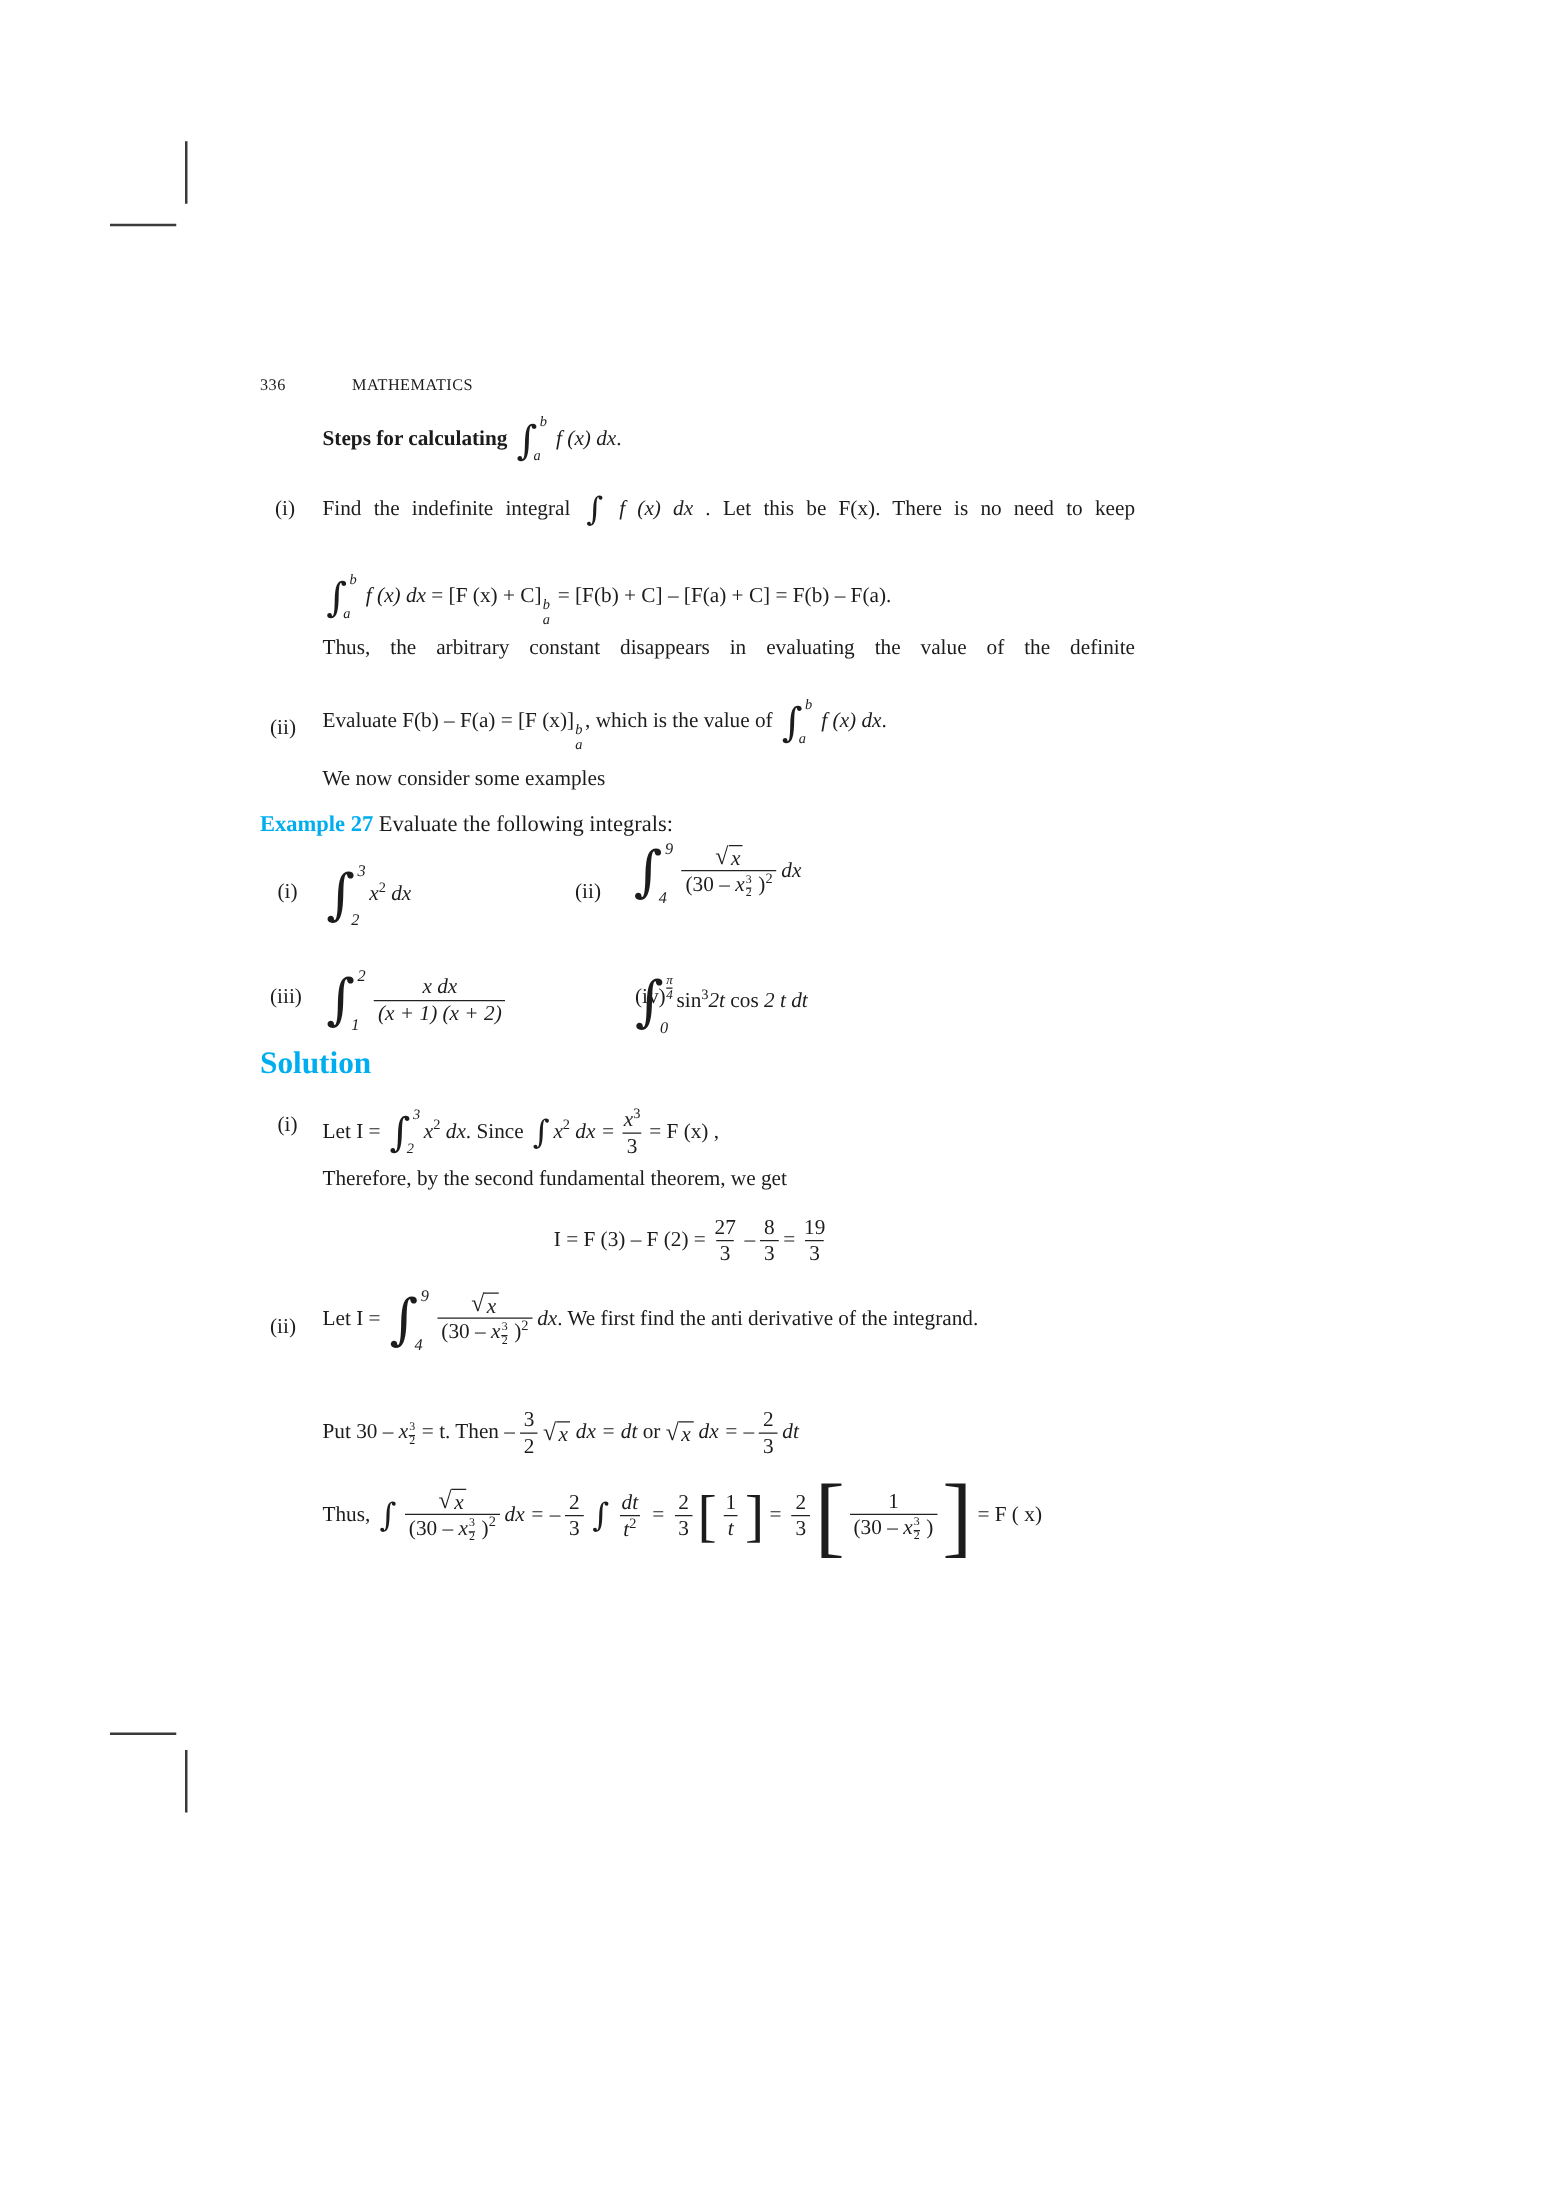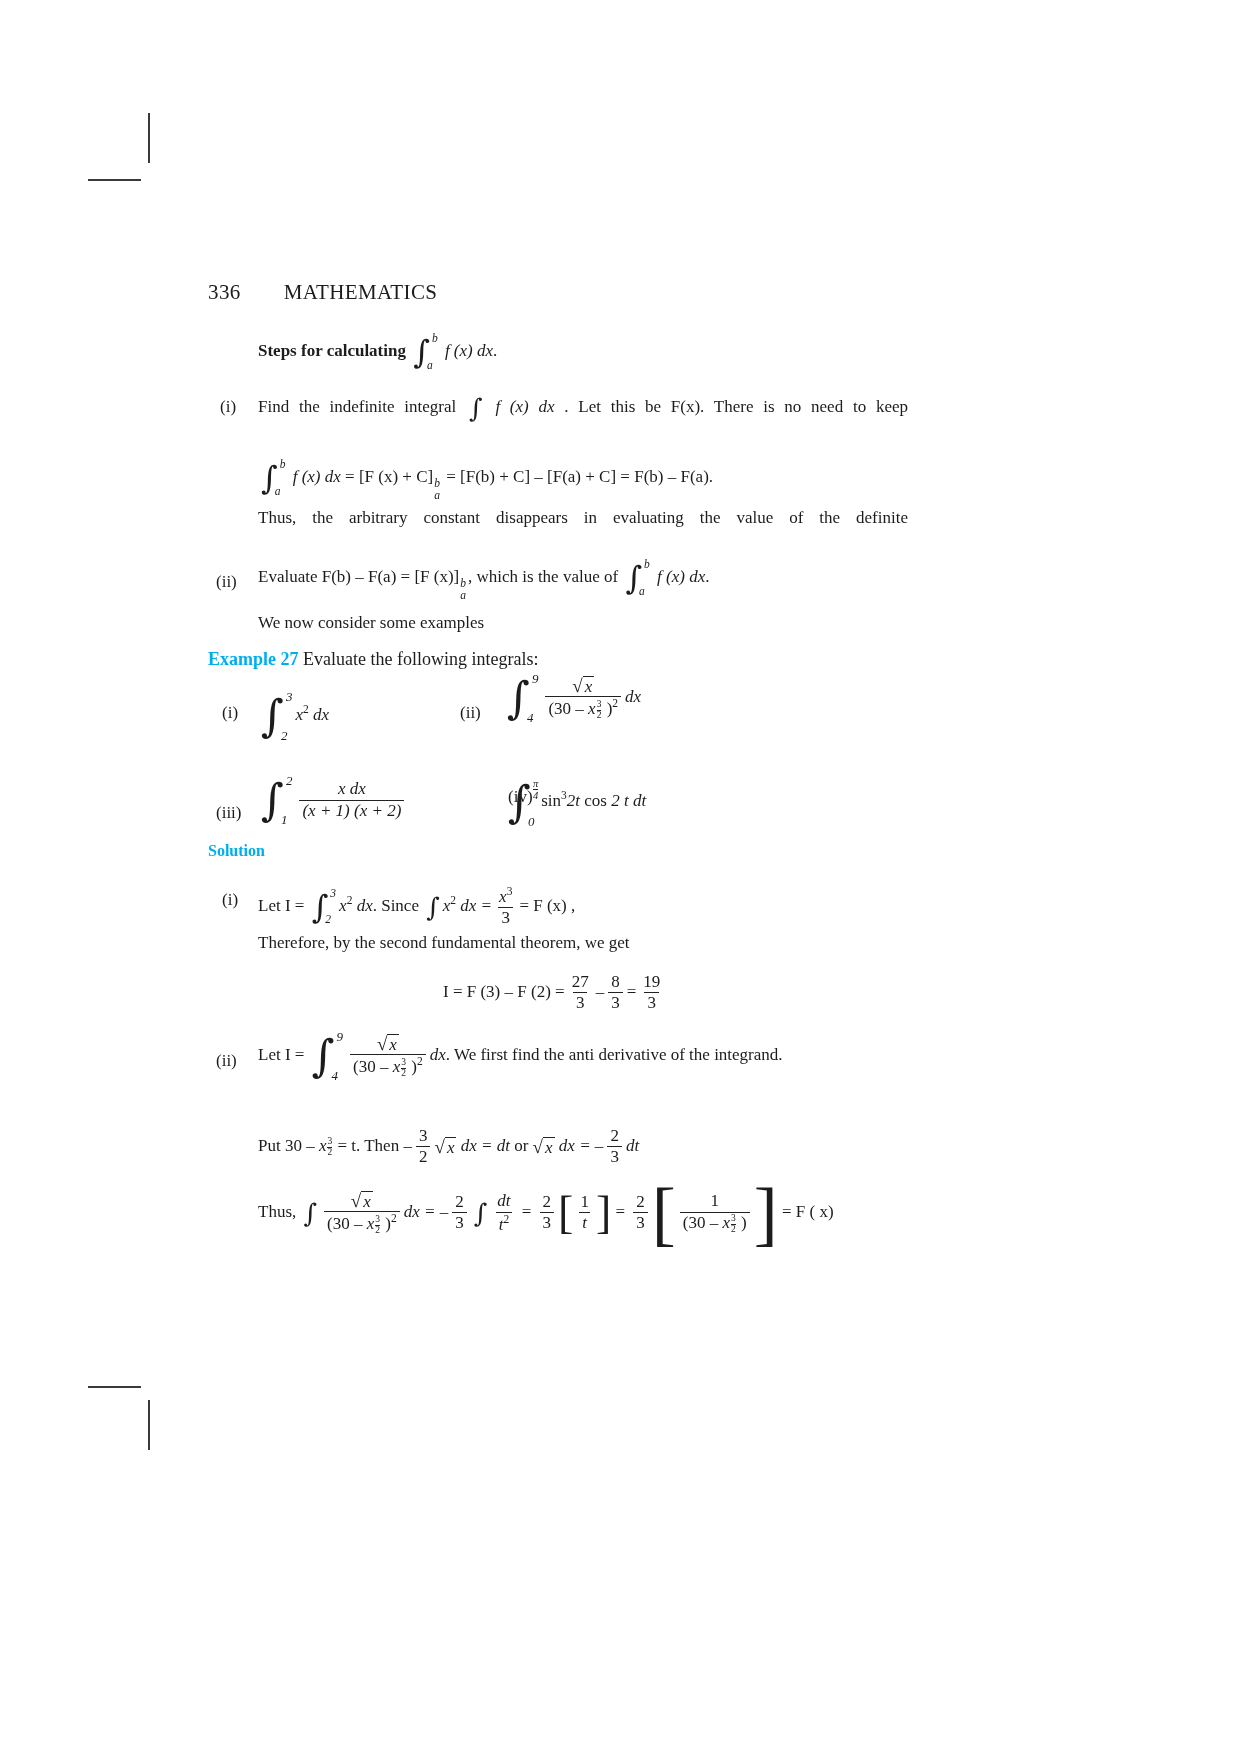--- a/index.html
+++ b/index.html
@@ -13,21 +13,21 @@
   .marker{ position:absolute; left:12px; white-space:nowrap; }
   .body{ margin-left:50px; }
   .cell{ position:absolute; white-space:nowrap; }
   .jl{ text-align:justify; text-align-last:justify; }
   .nw{ white-space:nowrap; }
 
   .m{ font-style:italic; }
   .rm{ font-style:normal; }
   .bold{ font-weight:bold; }
   .accent{ color:var(--accent); font-weight:bold; }
-  .hdr{ position:absolute; top:277px; left:0; font-size:21px; letter-spacing:.4px; }
+  .hdr{ position:absolute; top:293px; left:0; font-size:13px; letter-spacing:.4px; }
   .hdr .pgnum{ display:inline-block; width:70px; }
 
   sup{ font-size:11.5px; font-style:normal; }
 
   
   .intg{ display:inline-flex; align-items:center; vertical-align:middle; margin:0 3px; font-style:normal; }
   .isg{ font-family:"DejaVu Serif", serif; line-height:1; }
   .ilims{ display:inline-flex; flex-direction:column; justify-content:space-between; line-height:1; margin-left:2px; }
   .ilims .iu{ font-style:italic; }
   .ilims .il{ font-style:italic; margin-left:-5px; }
@@ -185,21 +185,21 @@
               </span></span>
             <span class="fden"><span>(30 – </span><span class="m">x</span><span class="sfrac">
                 <span>3</span>
                 <span class="sd">2</span>
               </span><span> )</span><sup>2</sup></span>
           </span><span class="m">dx</span>
       </span>
     </div>
 
     <div class="blk" style="top:768px; height:64px;">
-      <span class="marker" style="top:14px; left:8px;margin-top:16px;">(iii)</span>
+      <span class="marker" style="top:14px; left:8px;">(iii)</span>
       <span class="cell" style="left:50px; top:6px;">
         <span class="intg big">
             <span class="isg">∫</span>
             <span class="ilims">
               <span class="iu rm">2</span>
               <span class="il rm">1</span>
             </span>
           </span><span class="frac">
             <span class="fnum m">x dx</span>
             <span class="fden m">(x + 1) (x + 2)</span>
@@ -213,21 +213,21 @@
               <span class="iu rm"><span class="tf">
                   <span>π</span>
                   <span class="td">4</span>
                 </span></span>
               <span class="il rm">0</span>
             </span>
           </span><span class="rm">sin</span><sup>3</sup><span class="m">2t</span> <span class="rm">cos</span> <span class="m">2 t dt</span>
       </span>
     </div>
 
-    <div class="blk" style="top:836px; font-size:16px;">
+    <div class="blk" style="top:836px; font-size:25px;">
       <span class="accent">Solution</span>
     </div>
 
     <div class="blk" style="top:872px; height:56px;">
       <span class="marker" style="top:13px; left:14px;">(i)</span>
       <span class="cell" style="left:50px; top:13px;">
         <span>Let I =</span>
         <span class="intg med">
             <span class="isg">∫</span>
             <span class="ilims">

